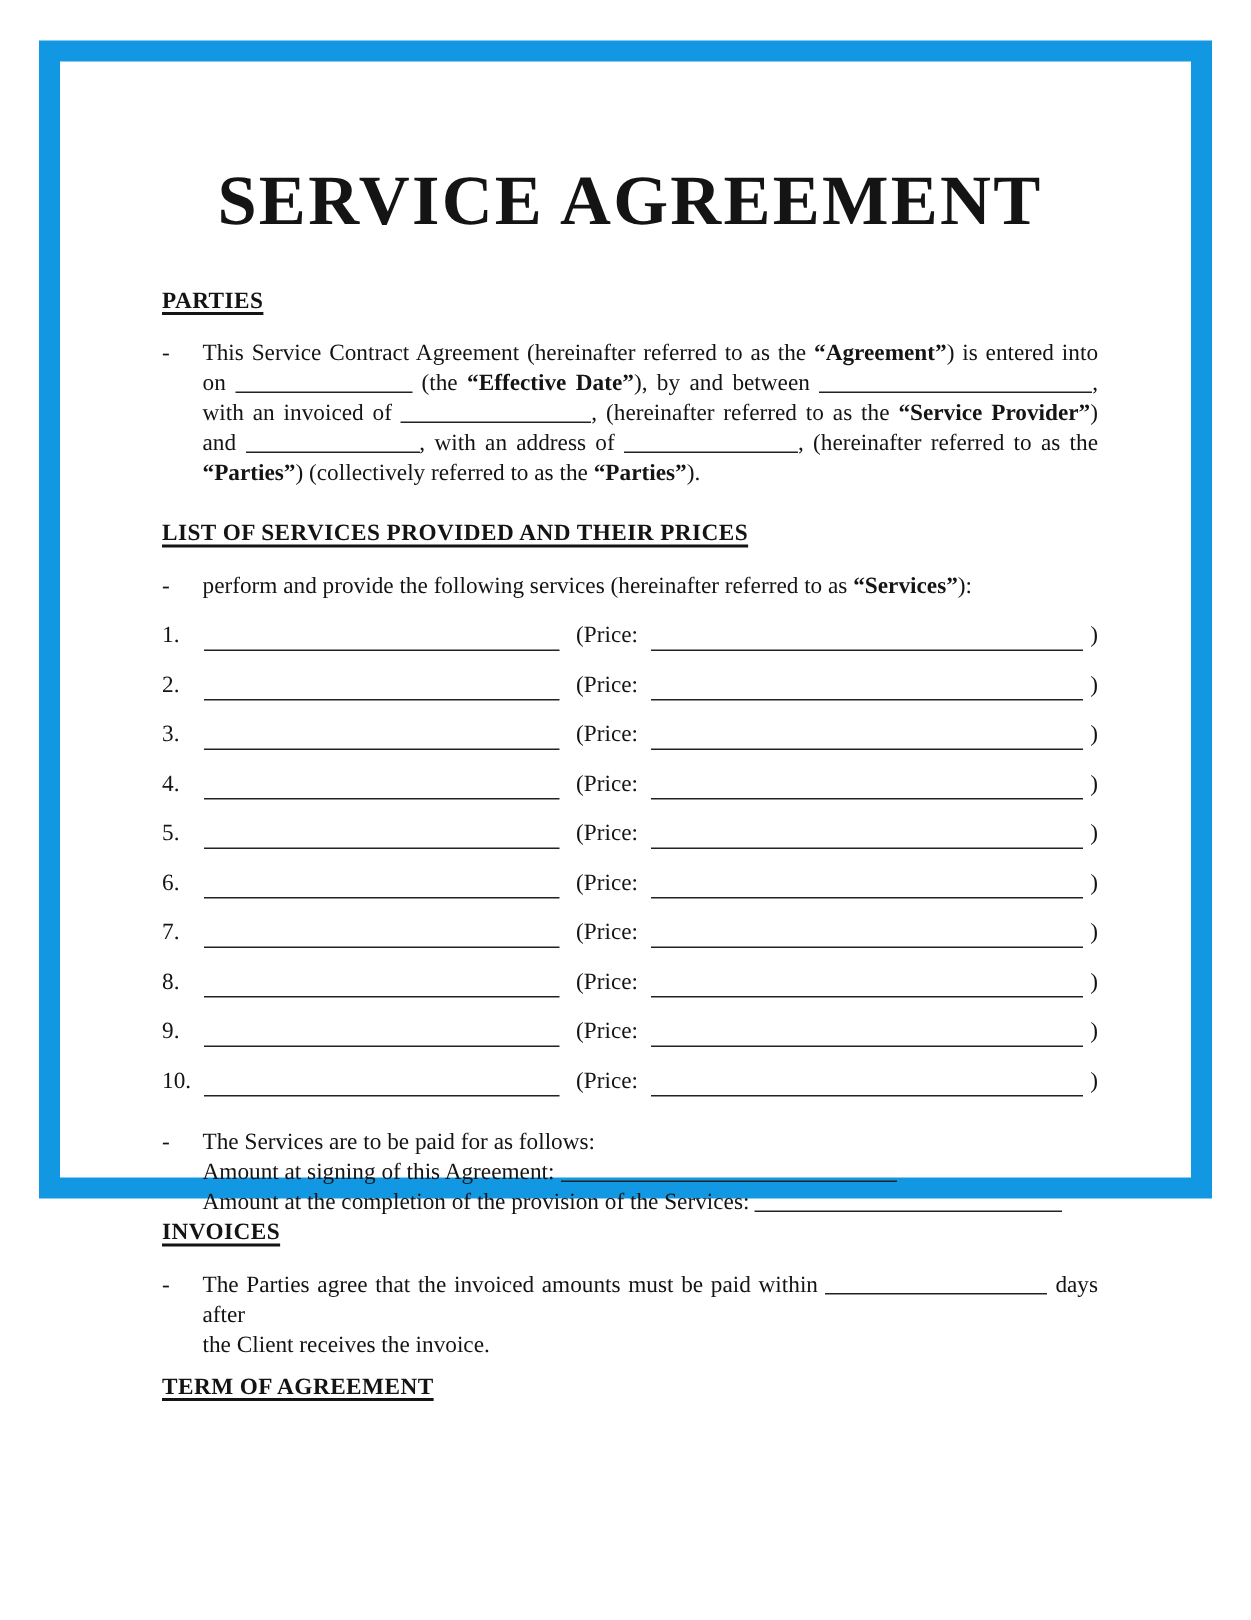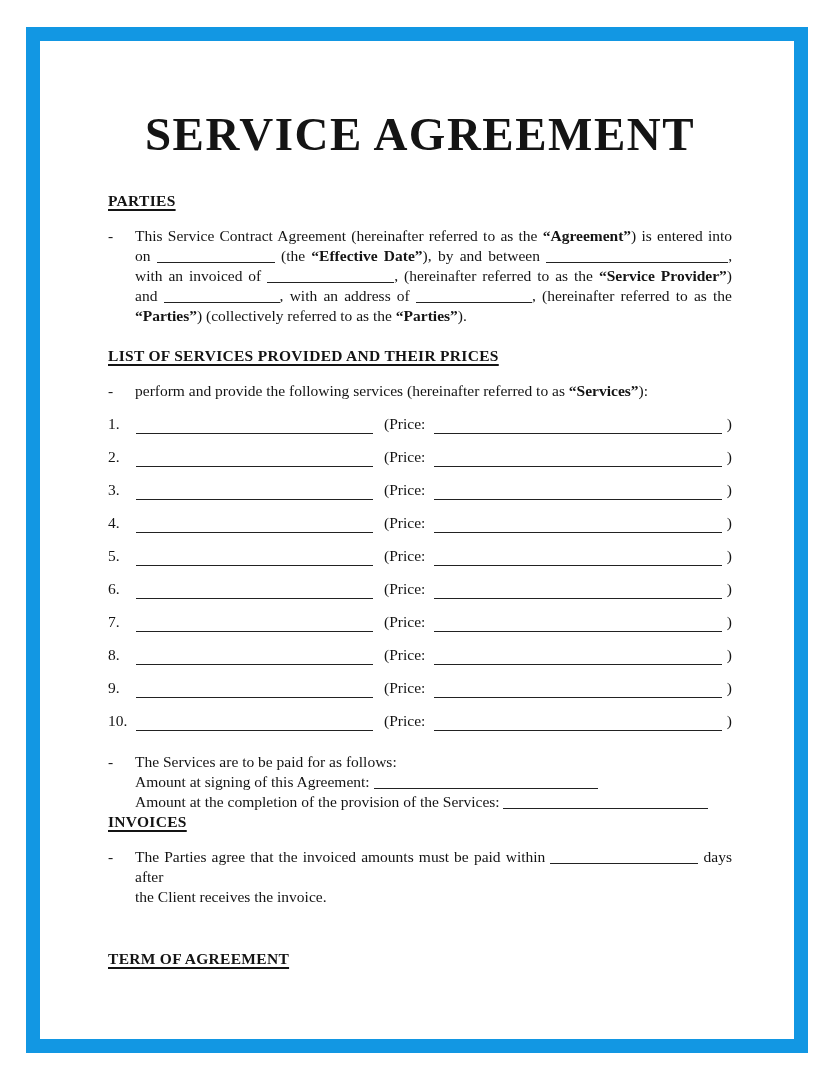--- a/index.html
+++ b/index.html
@@ -5,21 +5,21 @@
   * { margin:0; padding:0; box-sizing:border-box; }
   html,body { width:834px; height:1080px; background:#ffffff; }
   body {
     font-family:"Liberation Serif", serif;
     color:#141414;
     position:relative;
     overflow:hidden;
   }
   .frame {
     position:absolute; left:26px; top:27px;
-    width:782px; height:1026px;
+    width:782px; height:772px;
     border:14px solid #1297e3;
     background:#ffffff;
   }
   .page {
     position:absolute; inset:0;
     padding:62px 62px 0 68px;
     font-size:15.5px;
     line-height:20px;
   }
   .doc-title {
@@ -35,21 +35,21 @@
     font-size:15.5px;
     letter-spacing:.3px;
     font-weight:bold;
     text-decoration:underline;
     text-decoration-thickness:1.5px;
     text-underline-offset:3px;
   }
   .h-parties { margin-top:30px; }
   .h-services { margin-top:20px; }
   .h-invoices { }
-  .h-term { margin-top:42px; }
+  .h-term { margin-top:8px; }
   .bullet-row { position:relative; padding-left:27px; }
   .m16 { margin-top:15px; }
   .m22 { margin-top:21px; }
   .dash { position:absolute; left:0; top:0; }
   .line { line-height:20px; }
   .just { text-align:justify; text-align-last:justify; }
   b { font-weight:bold; }
   .blank {
     display:inline-block;
     height:14px;

